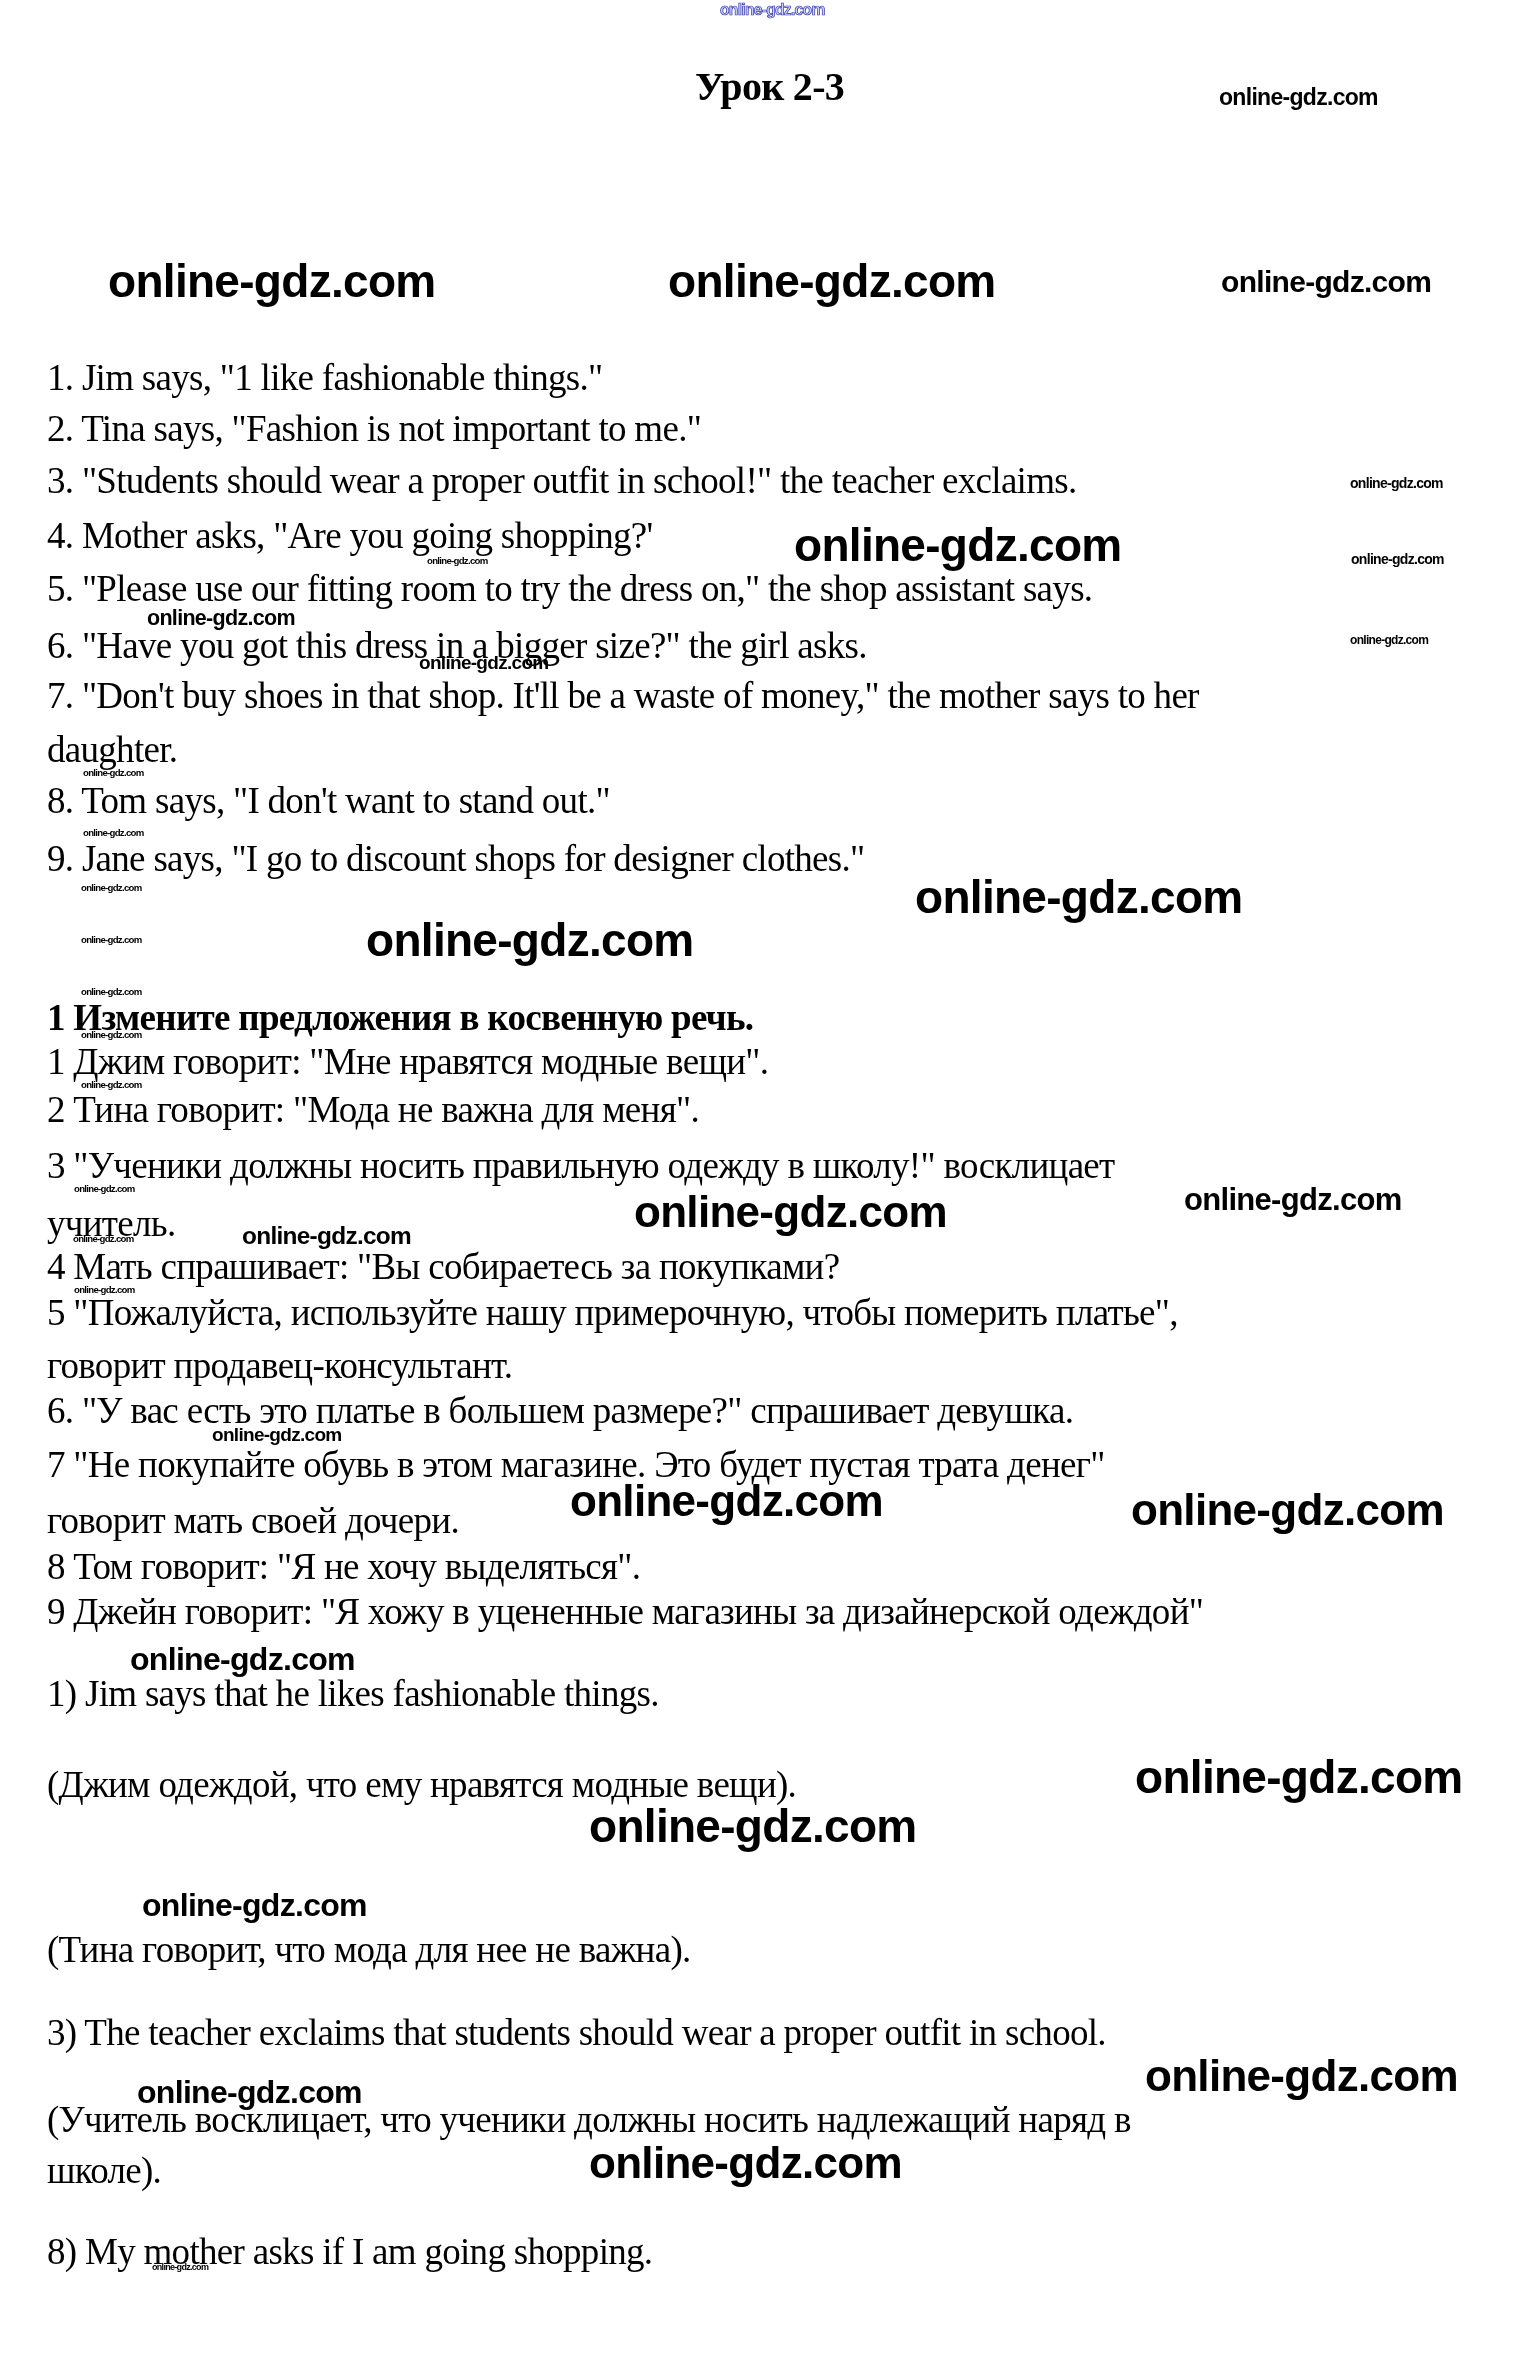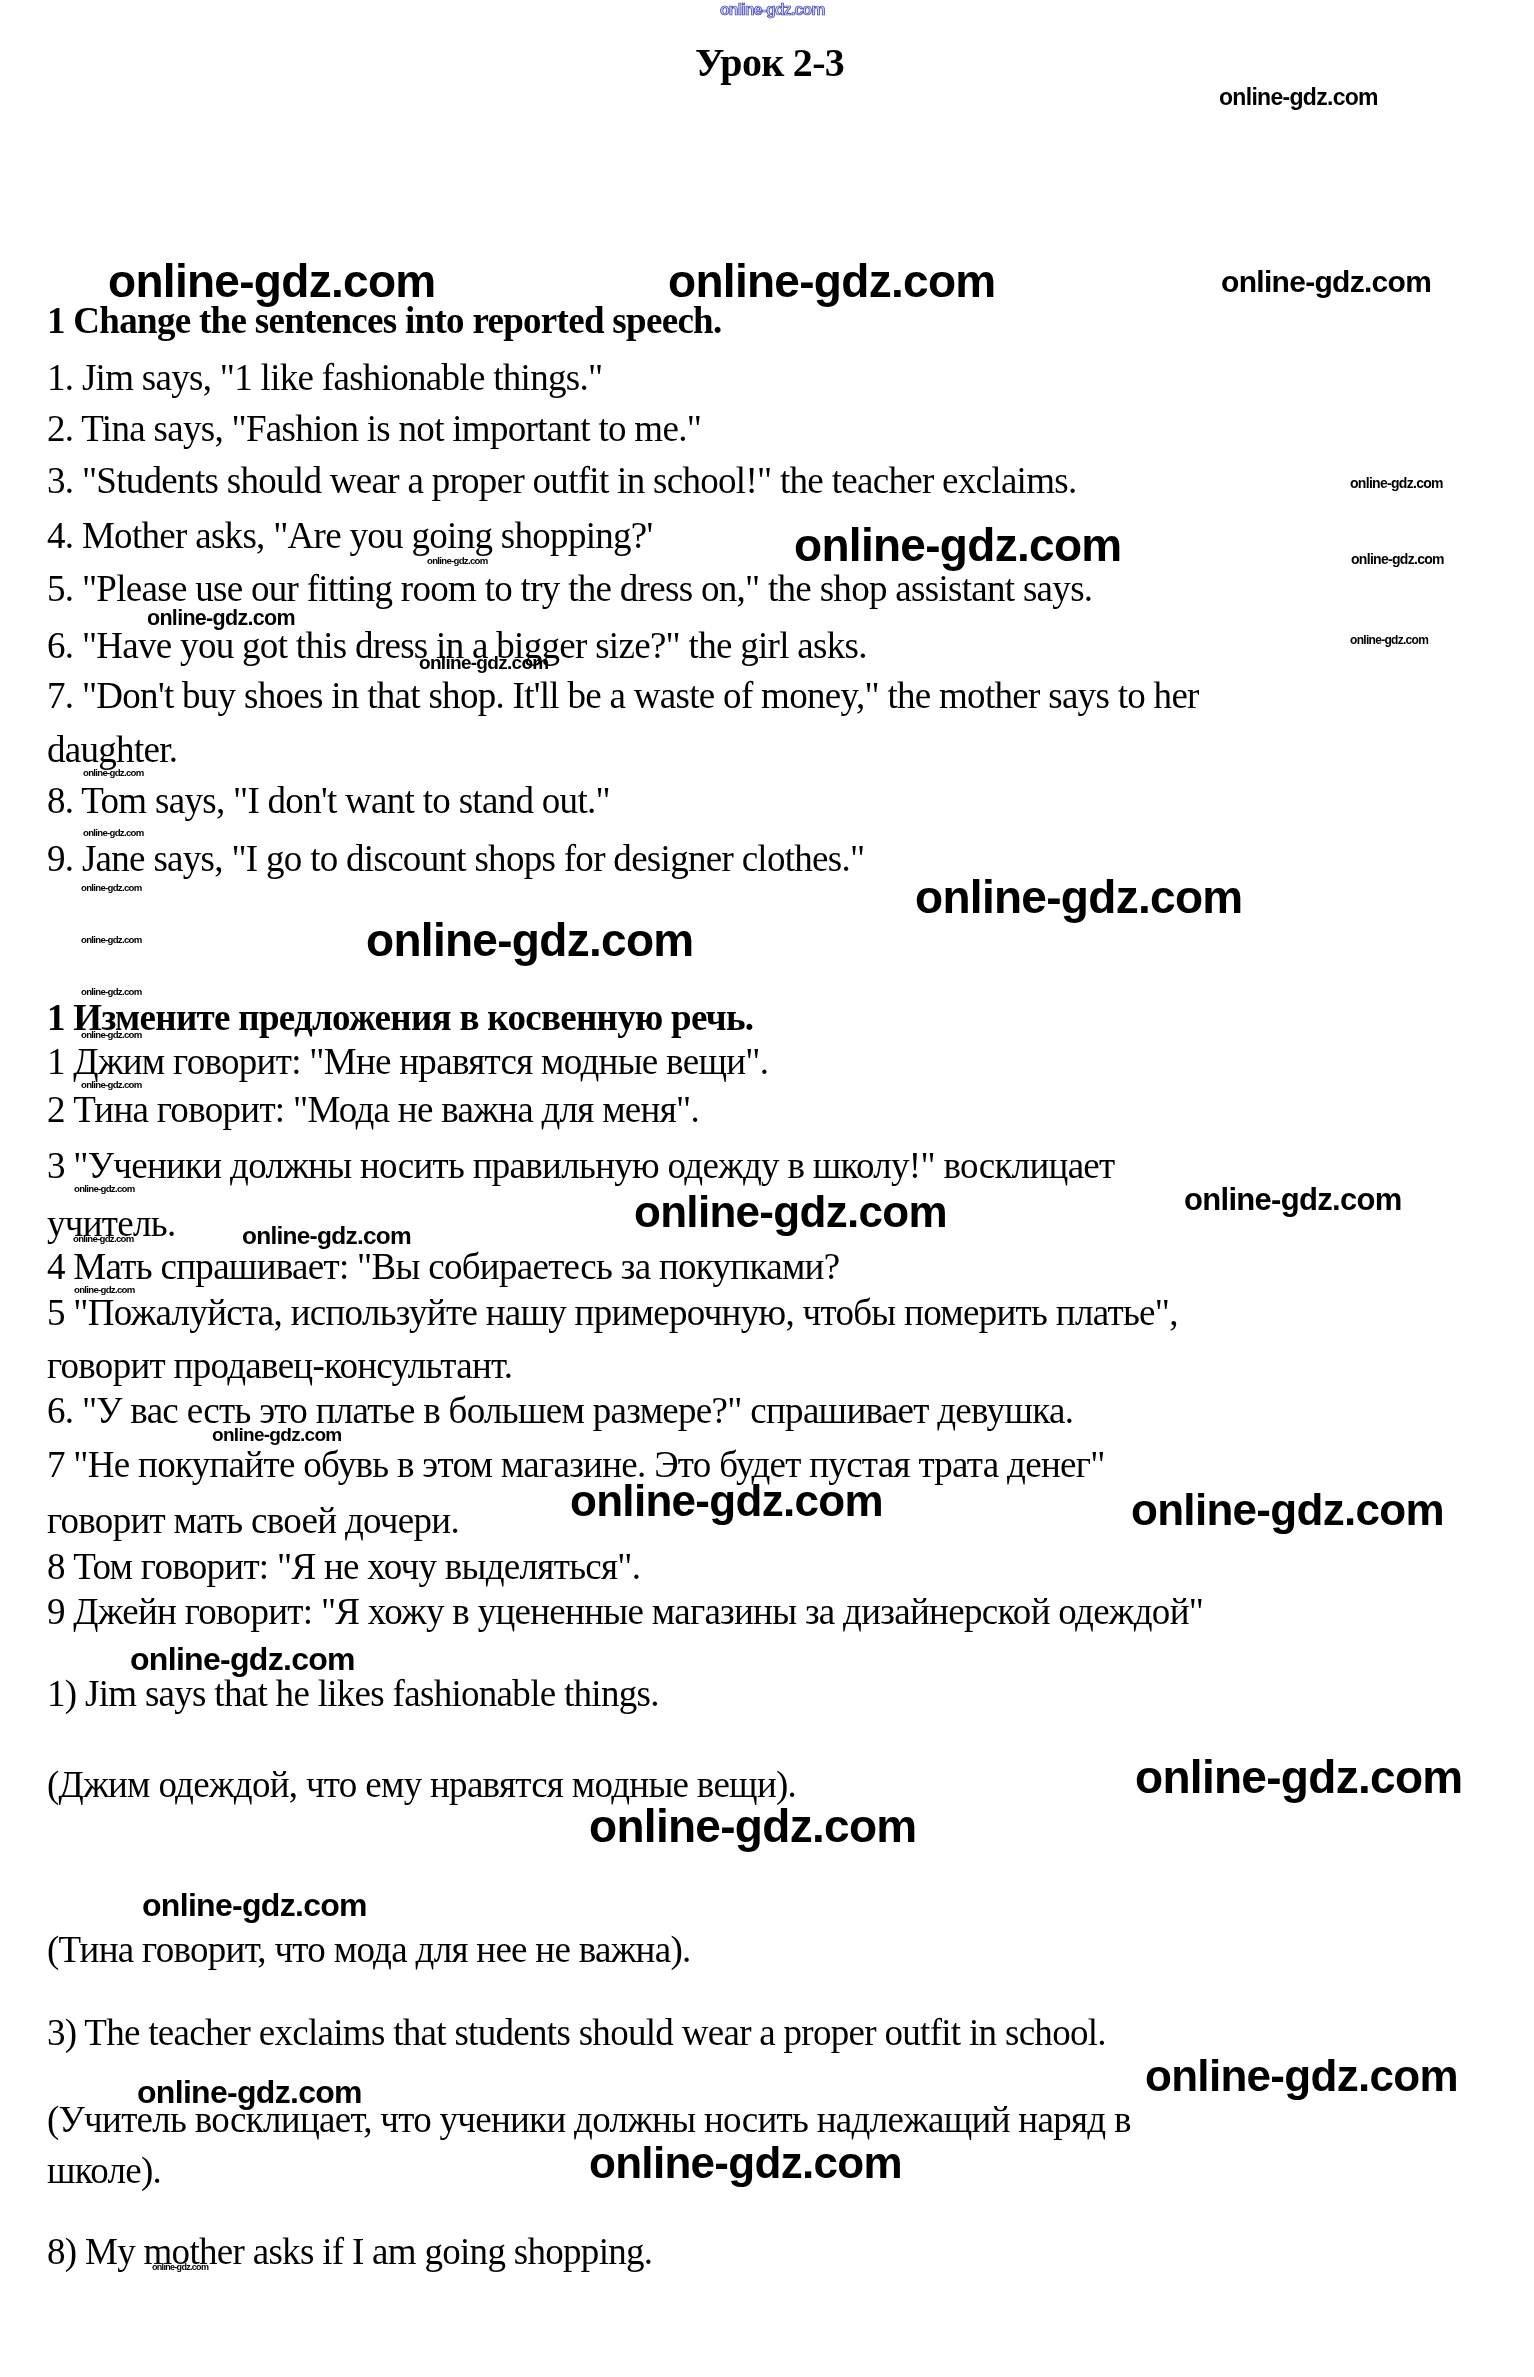--- a/index.html
+++ b/index.html
@@ -1,38 +1,37 @@
 <!DOCTYPE html>
 <html style="font-size:12px"><head>
 <meta charset="utf-8">
 <style>
   html,body{margin:0;padding:0;background:#ffffff;}
   .page{position:relative;width:1534px;height:2377px;background:#ffffff;overflow:hidden;
         font-family:"Liberation Serif","DejaVu Serif",serif;color:#000;}
-  .title{position:absolute;font-weight:bold;font-size:40px;letter-spacing:-0.7px;white-space:nowrap;}
+  .title{position:absolute;font-weight:bold;font-size:40px;letter-spacing:-0.7px;white-space:nowrap;margin-top:24px;}
   .t{position:absolute;font-size:37px;letter-spacing:-0.7px;white-space:nowrap;line-height:1;}
   .h{font-weight:bold;}
   .wm{position:absolute;font-family:"Liberation Sans","DejaVu Sans",sans-serif;
       white-space:nowrap;letter-spacing:-0.7px;line-height:1;color:#000;font-weight:bold;}
   .wm.blue{color:#cdd2f2;-webkit-text-stroke:0.7px #3434b0;}
 </style>
 </head>
 <body>
 
 <div class="page">
 
   <span class="wm blue" style="left:720px;top:1.5px;font-size:15.6px">online-gdz.com</span>
   <div class="title" style="left:695px;top:39px">Урок 2-3</div>
   <span class="wm" style="left:1219px;top:86px;font-size:23px">online-gdz.com</span>
 
   <span class="wm" style="left:108px;top:258px;font-size:46px">online-gdz.com</span>
   <span class="wm" style="left:668px;top:258px;font-size:46px">online-gdz.com</span>
   <span class="wm" style="left:1221px;top:267px;font-size:30px">online-gdz.com</span>
 
-  <div class="t h" style="left:47px;top:302px">1 Change the sentences into reported speech.</div>
   <div class="t" style="left:47px;top:359px">1. Jim says, "1 like fashionable things."</div>
   <div class="t" style="left:47px;top:410px">2. Tina says, "Fashion is not important to me."</div>
   <div class="t" style="left:47px;top:462px">3. "Students should wear a proper outfit in school!" the teacher exclaims.</div>
   <span class="wm" style="left:1350px;top:476px;font-size:14px">online-gdz.com</span>
   <div class="t" style="left:47px;top:517px">4. Mother asks, "Are you going shopping?'</div>
   <span class="wm" style="left:794px;top:522px;font-size:46px">online-gdz.com</span>
   <span class="wm" style="left:1351px;top:552px;font-size:14px">online-gdz.com</span>
   <span class="wm" style="left:427px;top:556px;font-size:9.6px">online-gdz.com</span>
   <div class="t" style="left:47px;top:570px">5. "Please use our fitting room to try the dress on," the shop assistant says.</div>
   <span class="wm" style="left:147px;top:608px;font-size:21.5px">online-gdz.com</span>

